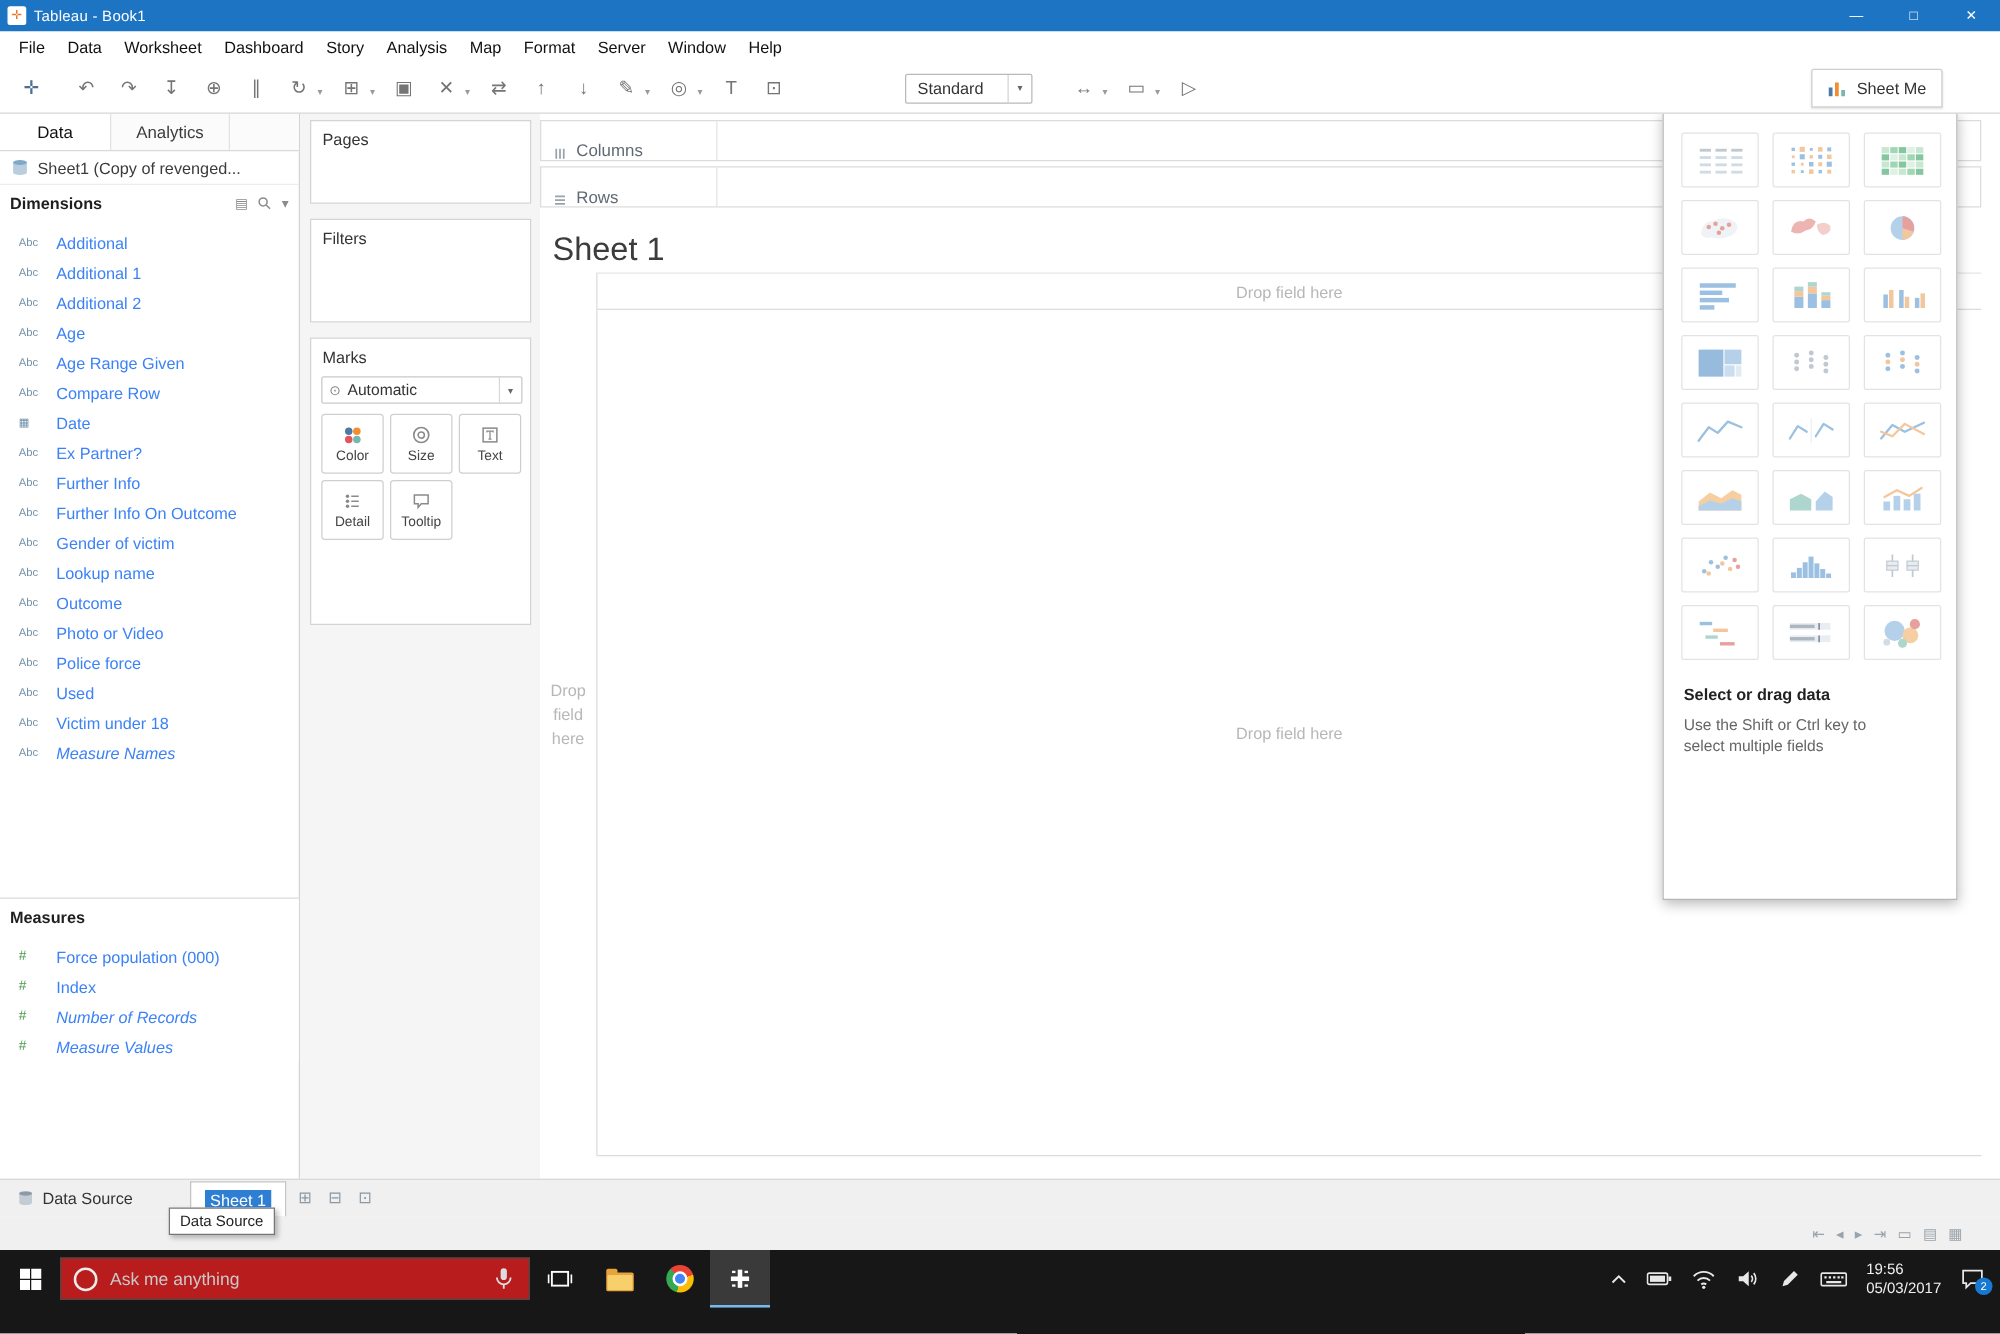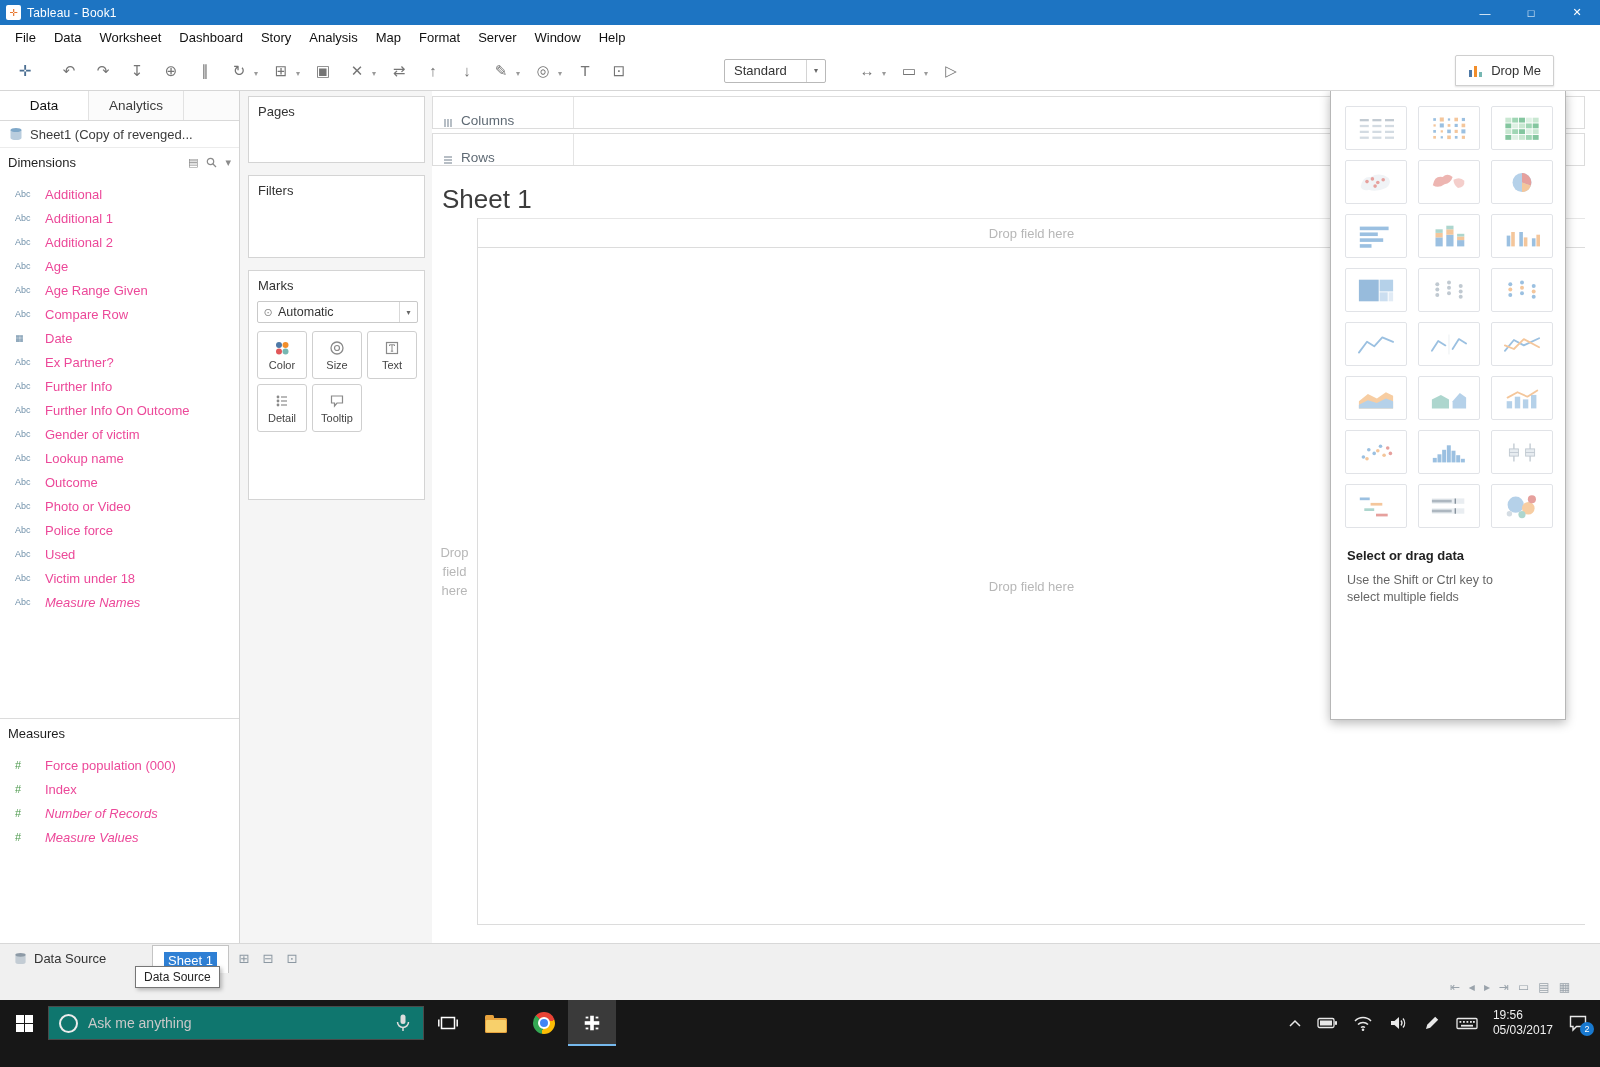--- a/index.html
+++ b/index.html
@@ -34,29 +34,29 @@
 
 .workspace{position:absolute;left:0;top:91px;right:0;height:852px;background:#f5f5f5}
 .data-pane{position:absolute;left:0;top:0;bottom:0;width:240px;background:#fff;border-right:1px solid #d4d4d4}
 .pane-tabs{height:30px;display:flex;border-bottom:1px solid #d9d9d9}
 .pane-tab{width:88px;display:flex;align-items:center;justify-content:center;font-size:13.5px;color:#111;background:#fff}
 .pane-tab.analytics{width:96px;border-left:1px solid #e2e2e2;border-right:1px solid #e2e2e2;color:#3c3c3c;background:#fbfbfb}
 .pane-tab-rest{flex:1;background:#fbfbfb}
 .ds-row{height:27px;display:flex;align-items:center;gap:7px;padding-left:9px;border-bottom:1px solid #ececec}
 .ds-label{font-size:13px;color:#3b3b3b;white-space:nowrap;overflow:hidden}
 .dims-header,.meas-header{height:28px;display:flex;align-items:center;padding:0 8px}
-.hdr{flex:1;font-weight:normal;font-size:13px;color:#1f1f1f}
+.hdr{flex:1;font-weight:bold;font-size:13px;color:#1f1f1f}
 .hdr-icon{color:#8b8b8b;font-size:11px;margin-left:8px;display:flex;align-items:center}
 #dims-list{padding-top:6px}
 #meas-list{padding-top:6px}
 .field-row{height:24px;display:flex;align-items:center;gap:6px;padding-left:15px}
 .fld-icon{width:24px;flex:0 0 24px;text-align:left}
 .fld-abc{color:#7292ab;font-size:9px}
 .fld-hash{color:#4e9a4e;font-size:11px}
-.fld-label{font-size:13px;color:#ec4899;white-space:nowrap}
+.fld-label{font-size:13px;color:#3b82f6;white-space:nowrap}
 .it{font-style:italic}
 .measures-block{position:absolute;left:0;right:0;top:627px;border-top:1px solid #dcdcdc;background:#fff}
 
 
 .card{position:absolute;background:#fff;border:1px solid #d4d4d4}
 .card-title{padding:7px 9px 0 9px;font-size:13px;color:#333}
 .card-pages{left:248px;top:5px;width:177px;height:67px}
 .card-filters{left:248px;top:84px;width:177px;height:83px}
 .card-marks{left:248px;top:179px;width:177px;height:230px}
 .marks-dd{position:absolute;left:8px;top:30px;width:161px;height:22px;border:1px solid #c9c9c9;border-radius:2px;display:flex;align-items:center}
@@ -98,21 +98,21 @@
 .statusbar{position:absolute;left:0;top:973px;right:0;height:27px;background:#f0f0f0;display:flex;align-items:center;justify-content:flex-end;padding-right:30px}
 #status-icons{display:flex;gap:9px}
 .st-icon{color:#9aa3ab;font-size:12px}
 .tooltip{position:absolute;left:135px;top:966px;background:#fff;border:1px solid #767676;box-shadow:2px 2px 4px rgba(0,0,0,.25);padding:3px 8px;font-size:12px;color:#222;z-index:120}
 
 
 .taskbar{position:absolute;left:0;top:1000px;right:0;height:67px;background:var(--c-taskbar,#171717);z-index:90}
 .taskbar-inner{height:46px;display:flex;align-items:center}
 .start-btn,.task-btn{width:48px;height:46px;display:flex;align-items:center;justify-content:center}
 .task-btn.active{background:var(--c-taskbar-active,#3a3a3a);box-shadow:inset 0 -2px 0 #76b9ed}
-.search-box{width:376px;height:34px;background:#0f766e;border:1px solid #4a4a4a;display:flex;align-items:center;gap:10px;padding:0 10px}
+.search-box{width:376px;height:34px;background:#b91c1c;border:1px solid #4a4a4a;display:flex;align-items:center;gap:10px;padding:0 10px}
 .cortana-ring{width:19px;height:19px;border:2px solid #ececec;border-radius:50%;flex:0 0 19px}
 .search-text{flex:1;color:#c9c9c9;font-size:14px}
 .chrome-icon{width:22px;height:22px;border-radius:50%;background:conic-gradient(from -45deg,#ea4335 0 33%,#fbbc05 0 66%,#34a853 0 100%);position:relative}
 .chrome-icon::after{content:"";position:absolute;inset:5px;border-radius:50%;background:#4285f4;border:2.5px solid #fff}
 .folder-icon{position:relative;width:22px;height:15px;background:#e8a33d;border-radius:1.5px;margin-top:4px}
 .folder-icon::before{content:"";position:absolute;left:0;top:-3px;width:9px;height:4px;background:#e8a33d;border-radius:1.5px 1.5px 0 0}
 .folder-icon::after{content:"";position:absolute;left:1px;top:2px;right:1px;bottom:1px;background:#f8d06b;border-radius:1px}
 .tray{margin-left:auto;display:flex;align-items:center;gap:15px;padding-right:12px;color:#e8e8e8}
 .tray-glyph{font-size:11px;color:#e8e8e8}
 .clock{text-align:left;font-size:12px;line-height:15px;color:#f0f0f0}
@@ -184,21 +184,21 @@
         <span class="tb-caret">▾</span>
         <span class="tb-icon">▷</span>
       </div>
     <div class="flex1"></div>
     <div class="showme-btn">
       <svg width="16" height="14" viewBox="0 0 16 14">
           <rect x="1" y="6" width="3" height="7" fill="#4e79a7"></rect>
           <rect x="6" y="2" width="3" height="11" fill="#f28e2b"></rect>
           <rect x="11" y="8" width="3" height="5" fill="#76b7b2"></rect>
         </svg>
-      <span>Drop Me</span>
+      <span>Sheet Me</span>
     </div>
   </div>
 
   <div class="workspace">
 
     <div class="data-pane">
       <div class="pane-tabs">
         <div class="pane-tab">Data</div>
         <div class="pane-tab analytics">Analytics</div>
         <div class="pane-tab-rest"></div>

